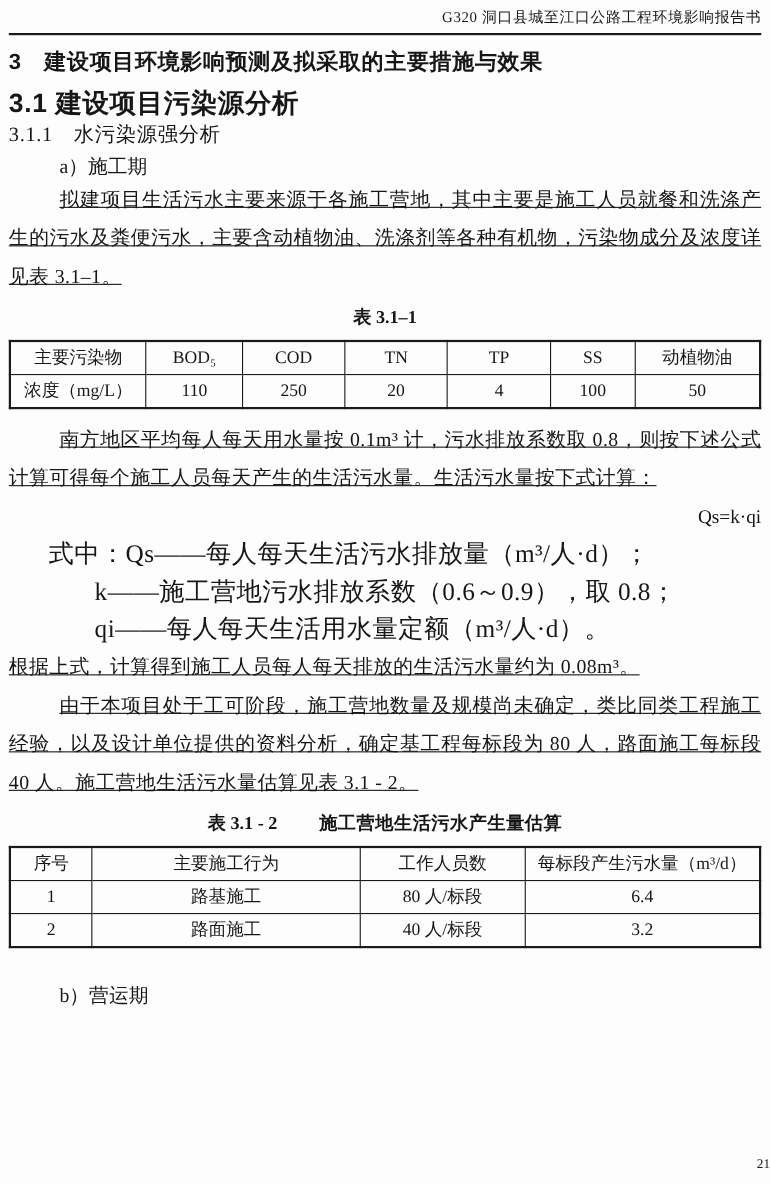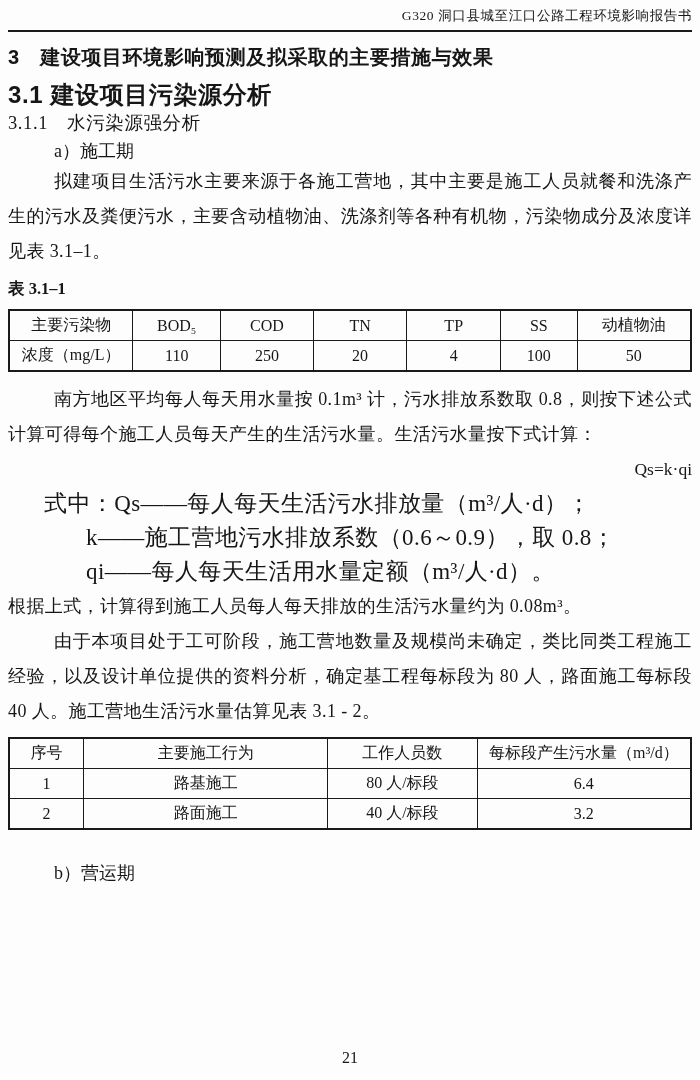--- a/index.html
+++ b/index.html
@@ -53,27 +53,29 @@
     line-height:26px;
   }
   .body-para {
     margin:0;
     font-size:18px;
     line-height:35px;
     letter-spacing:0.4px;
     text-align:justify;
     text-justify:inter-ideograph;
     text-indent:46px;
+    text-decoration:underline;
   }
   .no-indent { text-indent:0; }
   .mt10 { margin-top:10px; }
   .mt2  { margin-top:2px; }
   .mt30 { margin-top:30px; }
   .tbl-caption {
     display:flex;
+    justify-content:center;
     align-items:baseline;
     gap:38px;
     margin-top:8px;
     font-size:16.5px;
     line-height:24px;
     font-weight:bold;
   }
   .caption-label { font-family:"Liberation Serif", serif; }
   .caption-title { font-family:"Liberation Sans", sans-serif; letter-spacing:0.5px; }
   table {
@@ -104,22 +106,22 @@
     margin:0;
     font-size:23px;
     line-height:34px;
     letter-spacing:0.4px;
   }
   .where-first { padding-left:36px; }
   .where-rest  { padding-left:78px; }
   .footer-page {
     position:absolute;
     left:0; right:0; bottom:10px;
-    text-align:center;
-    font-size:16px;
+    text-align:right;
+    font-size:12px;
     line-height:16px;
   }
 </style>
 </head>
 <body>
 
 <div class="page">
 
   <div class="doc-header">
     <span>G320 洞口县城至江口公路工程环境影响报告书</span>
@@ -174,20 +176,24 @@
   <p class="formula">Qs=k·qi</p>
 
   <p class="where where-first">式中：Qs——每人每天生活污水排放量（m³/人·d）；</p>
   <p class="where where-rest">k——施工营地污水排放系数（0.6～0.9），取 0.8；</p>
   <p class="where where-rest">qi——每人每天生活用水量定额（m³/人·d）。</p>
 
   <p class="body-para no-indent">根据上式，计算得到施工人员每人每天排放的生活污水量约为 0.08m³。</p>
 
   <p class="body-para">由于本项目处于工可阶段，施工营地数量及规模尚未确定，类比同类工程施工经验，以及设计单位提供的资料分析，确定基工程每标段为 80 人，路面施工每标段 40 人。施工营地生活污水量估算见表 3.1 - 2。</p>
 
+  <div class="tbl-caption mt2">
+    <span class="caption-label">表 3.1 - 2</span>
+    <span class="caption-title">施工营地生活污水产生量估算</span>
+  </div>
 
   <table>
     <colgroup>
       <col style="width:75px">
         <col style="width:245px">
         <col style="width:150px">
         <col style="width:214px">
     </colgroup>
     <tbody>
       <tr>

